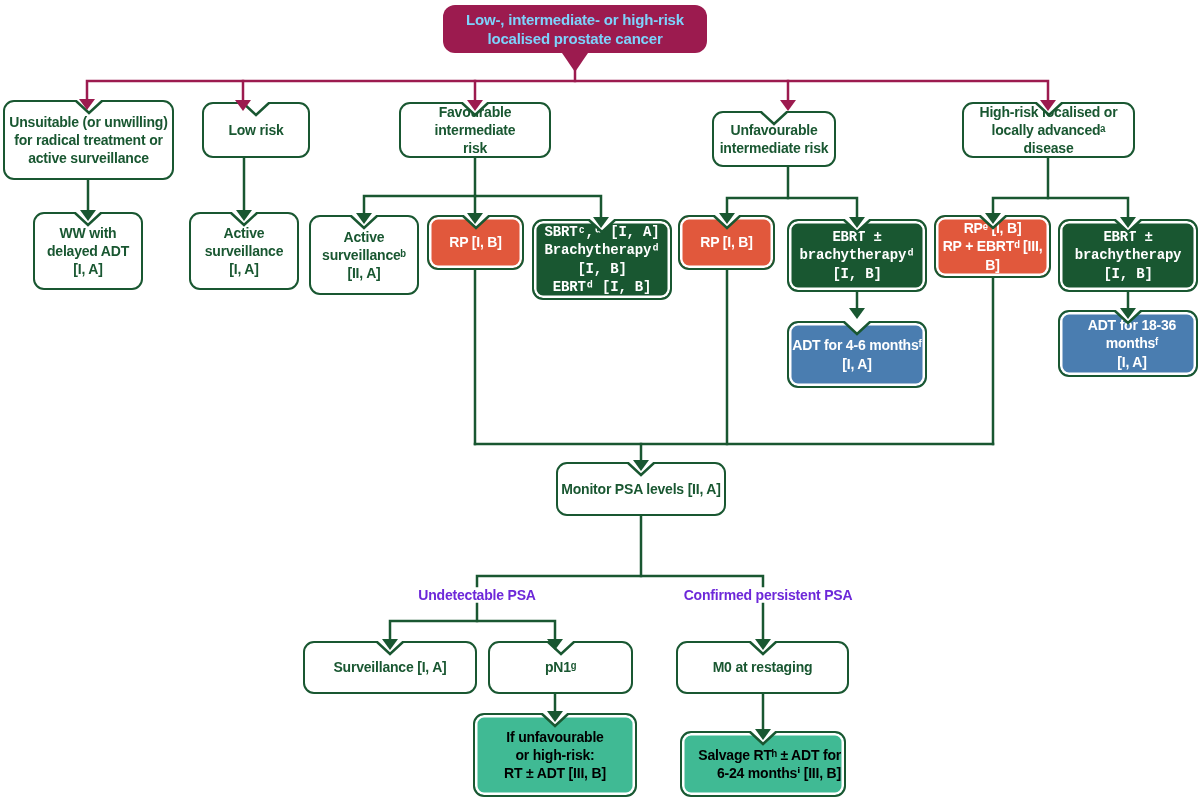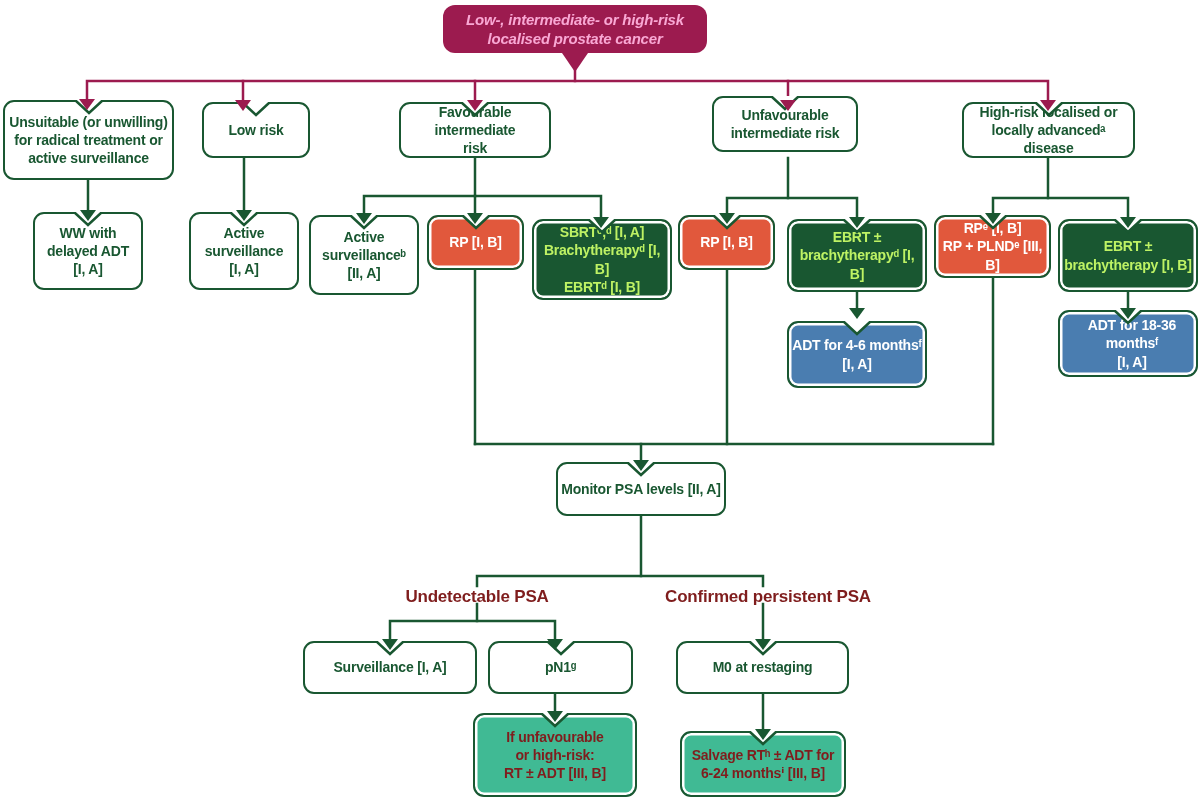--- a/index.html
+++ b/index.html
@@ -11,53 +11,53 @@
   #lines-layer{z-index:0;}
   #arrow-layer{z-index:3;}
   .box{
     position:absolute;z-index:2;box-sizing:border-box;
     border:2.5px solid #195731;border-radius:11px;background:#fff;
     display:flex;align-items:center;justify-content:center;text-align:center;
     color:#195731;font-weight:700;font-size:14px;line-height:1.3;letter-spacing:-0.2px;
   }
   .box .txt{white-space:pre-line;width:100%;padding:2px 3px;}
   .fill-orange{background:#E1583C;color:#fff;box-shadow:inset 0 0 0 2.5px #fff;}
-  .fill-green{background:#195731;color:#bef264;box-shadow:inset 0 0 0 2.5px #fff;}
+  .fill-green{background:#195731;color:#ffffff;box-shadow:inset 0 0 0 2.5px #fff;font-family:Liberation Mono, monospace;}
   .fill-blue{background:#4A7DB0;color:#fff;box-shadow:inset 0 0 0 2.5px #fff;}
-  .fill-teal{background:#40BA94;color:#7f1d1d;box-shadow:inset 0 0 0 2.5px #fff;}
-  .root-box{background:#9C1B4F;color:#f9a8d4;border:none;border-radius:12px;font-size:15px;font-style:italic;}
+  .fill-teal{background:#40BA94;color:#000000;box-shadow:inset 0 0 0 2.5px #fff;}
+  .root-box{background:#9C1B4F;color:#7dd3fc;border:none;border-radius:12px;font-size:15px;}
   .notch{position:absolute;top:-2.5px;left:50%;transform:translateX(-50%);width:34px;height:17px;}
   .flow-label{
     position:absolute;z-index:2;transform:translateX(-50%);
-    color:#7f1d1d;font-weight:700;font-size:17px;letter-spacing:-0.2px;white-space:nowrap;
+    color:#6d28d9;font-weight:700;font-size:14px;letter-spacing:-0.2px;white-space:nowrap;
   }
   
   #n-root{left:443px;top:5px;width:264px;height:48px;}
   #n-unsuitable{left:3px;top:100px;width:171px;height:80px;}
   #n-lowrisk{left:202px;top:102px;width:108px;height:56px;}
   #n-favint{left:399px;top:102px;width:152px;height:56px;}
-  #n-unfavint{left:712px;top:96px;width:146px;height:56px;}
+  #n-unfavint{left:712px;top:111px;width:124px;height:56px;}
   #n-highrisk{left:962px;top:102px;width:173px;height:56px;}
   #n-ww{left:33px;top:212px;width:110px;height:78px;}
   #n-as{left:189px;top:212px;width:110px;height:78px;}
   #n-asb{left:309px;top:215px;width:110px;height:80px;}
   #n-rp1{left:427px;top:215px;width:97px;height:55px;}
   #n-sbrt{left:532px;top:219px;width:140px;height:81px;}
   #n-rp2{left:678px;top:215px;width:97px;height:55px;}
   #n-ebrt1{left:787px;top:219px;width:140px;height:73px;}
   #n-rpplnd{left:934px;top:215px;width:117px;height:63px;}
   #n-ebrt2{left:1058px;top:219px;width:140px;height:73px;}
   #n-adt46{left:787px;top:321px;width:140px;height:67px;}
   #n-adt1836{left:1058px;top:310px;width:140px;height:67px;padding-left:8px;}
   #n-monitor{left:556px;top:462px;width:170px;height:54px;font-size:14px;}
   #n-surv{left:303px;top:641px;width:174px;height:53px;}
   #n-pn1{left:488px;top:641px;width:145px;height:53px;}
   #n-m0{left:676px;top:641px;width:173px;height:53px;}
   #n-rtadt{left:473px;top:713px;width:164px;height:84px;}
-  #n-salvage{left:680px;top:731px;width:166px;height:66px;}
+  #n-salvage{left:680px;top:731px;width:166px;height:66px;text-align:right;}
   #lbl-undetectable{left:477px;top:587px;}
   #lbl-confirmed{left:768px;top:587px;}
 </style>
 </head>
 <body>
 
 <div id="canvas">
 
   <svg id="lines-layer" class="layer">
 
@@ -216,21 +216,21 @@
         <path d="M3,0 L17,13 L31,0" fill="#fff" stroke="#195731" stroke-width="2.5"></path>
       </svg>
     <span class="txt">EBRT ±
 brachytherapyᵈ [I, B]</span>
   </div>
   <div class="box fill-orange" id="n-rpplnd">
     <svg class="notch" viewBox="0 0 34 17">
         <path d="M3,0 L17,13 L31,0" fill="#fff" stroke="#195731" stroke-width="2.5"></path>
       </svg>
     <span class="txt">RPᵉ [I, B]
-RP + PLNDᵉ [III, B]</span>
+RP + EBRTᵈ [III, B]</span>
   </div>
   <div class="box fill-green" id="n-ebrt2">
     <svg class="notch" viewBox="0 0 34 17">
         <path d="M3,0 L17,13 L31,0" fill="#fff" stroke="#195731" stroke-width="2.5"></path>
       </svg>
     <span class="txt">EBRT ±
 brachytherapy [I, B]</span>
   </div>
 
   <div class="box fill-blue" id="n-adt46">

